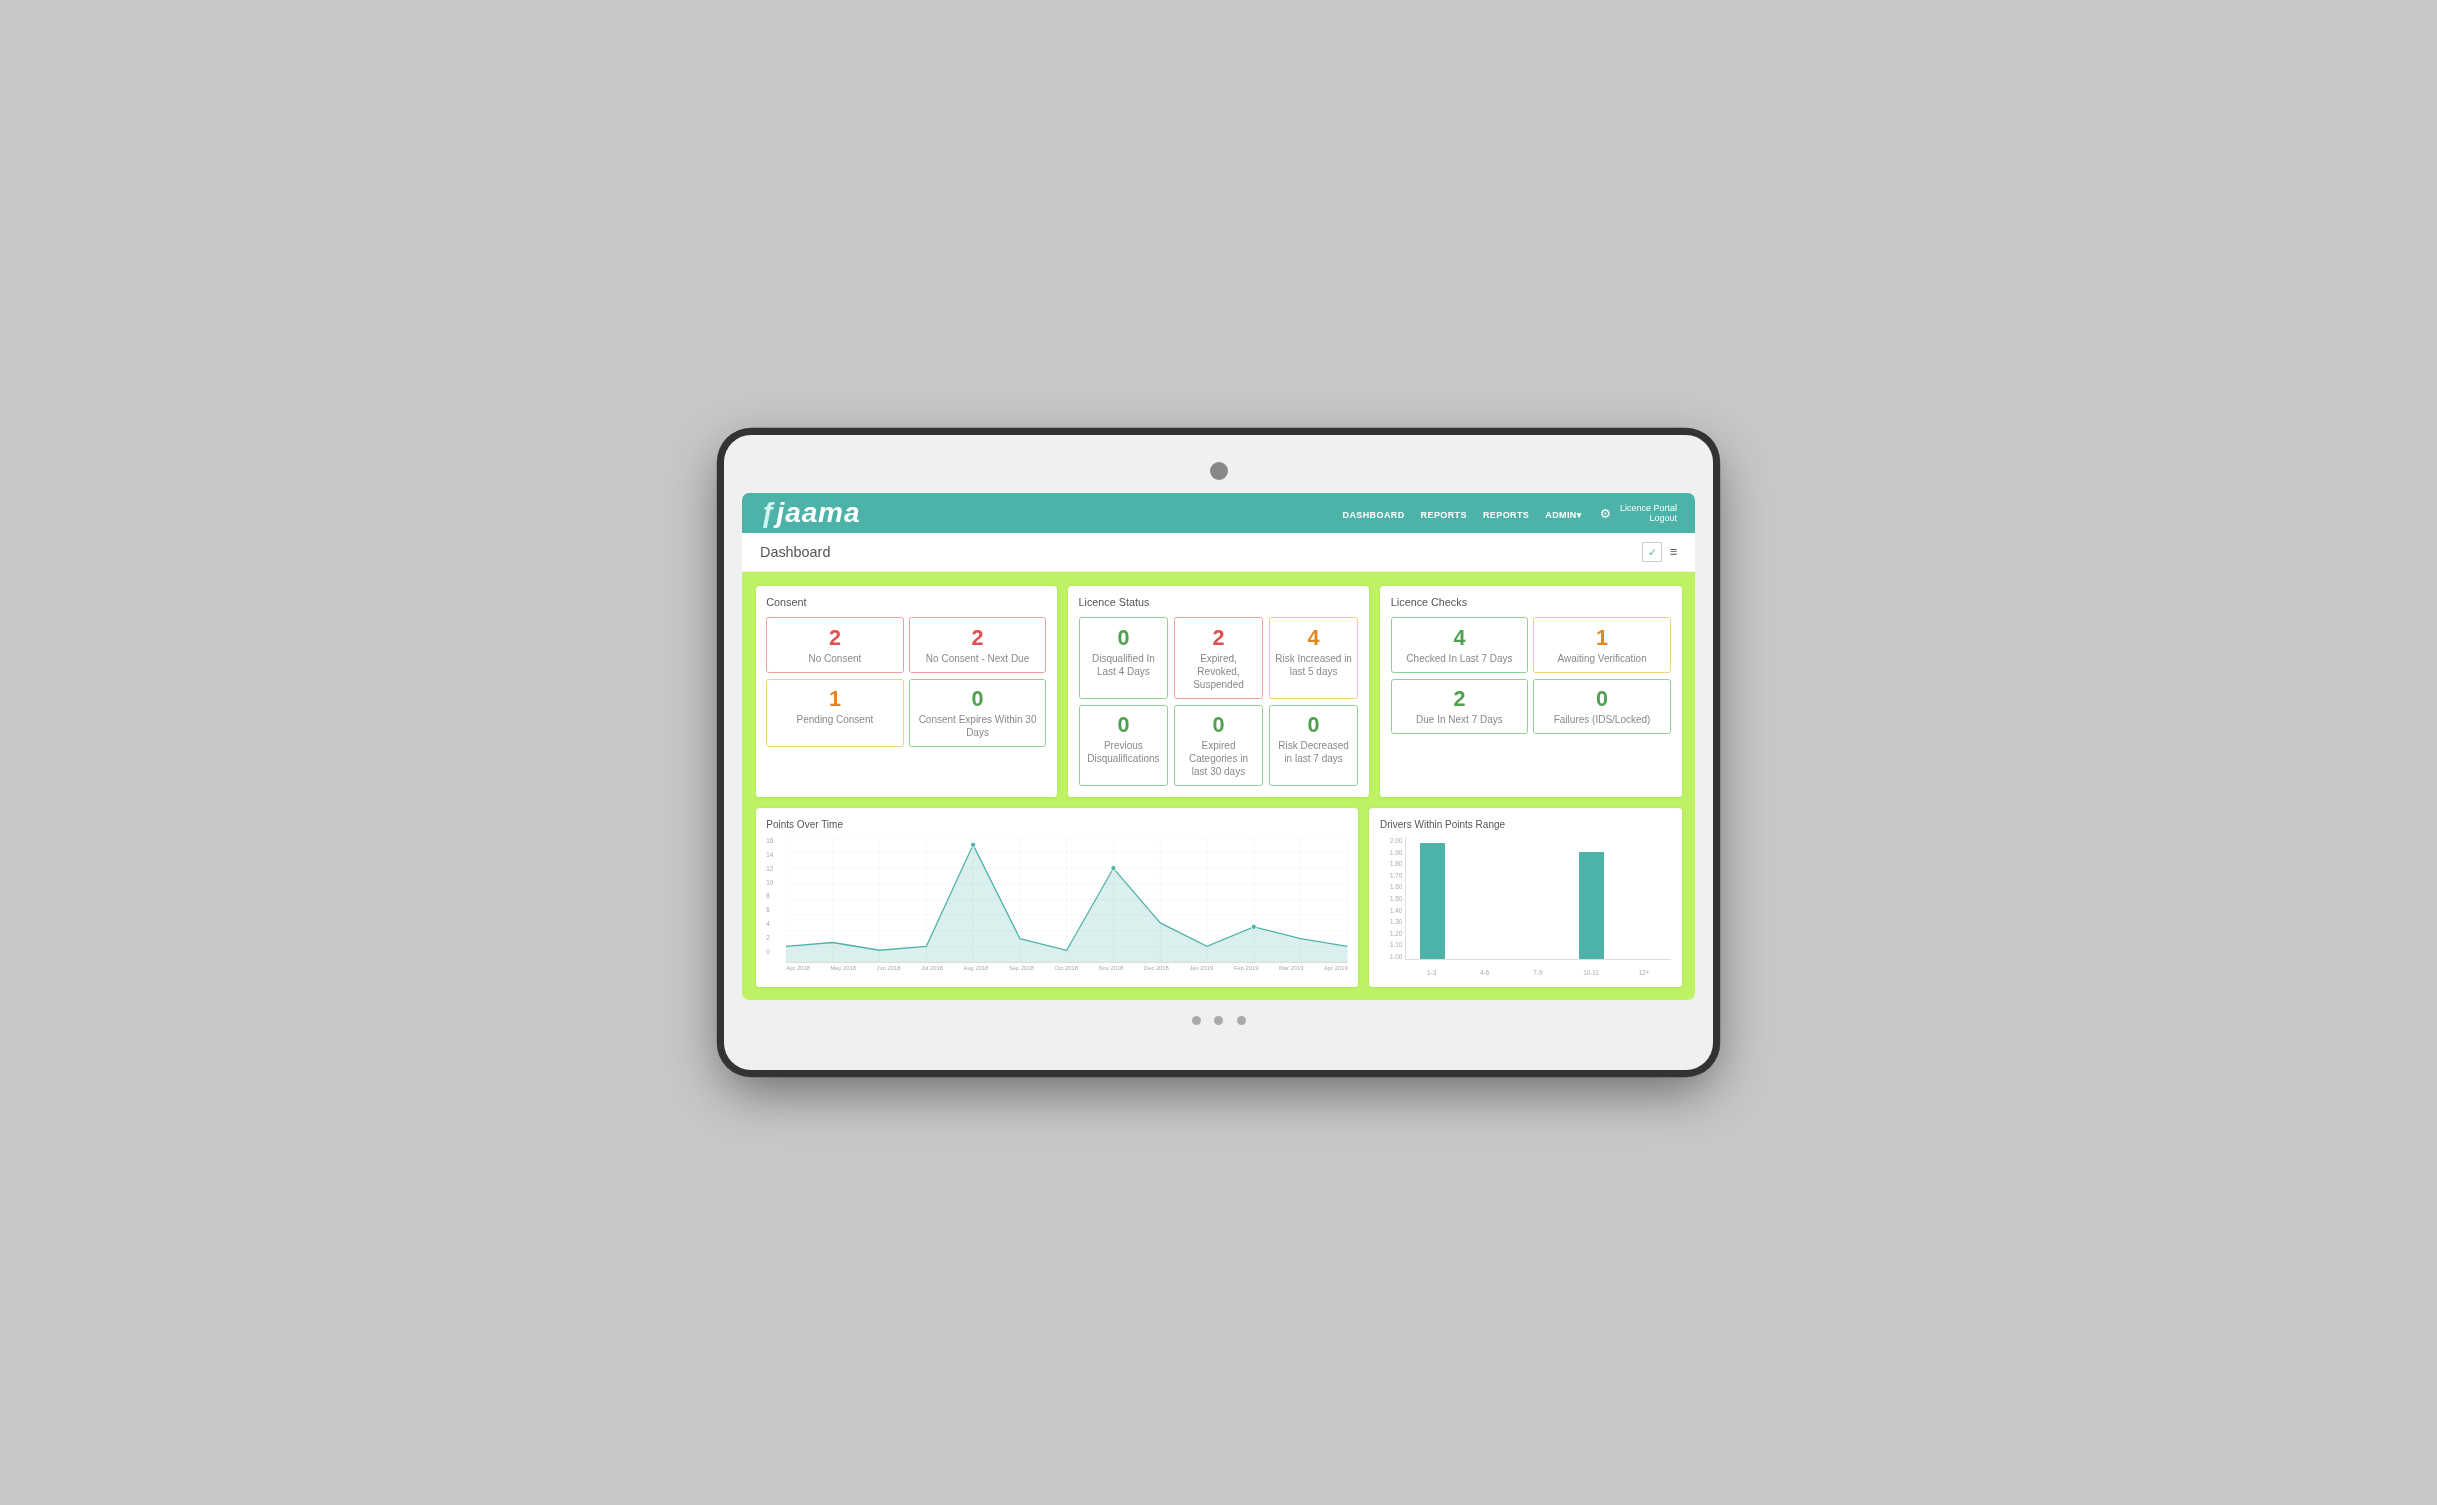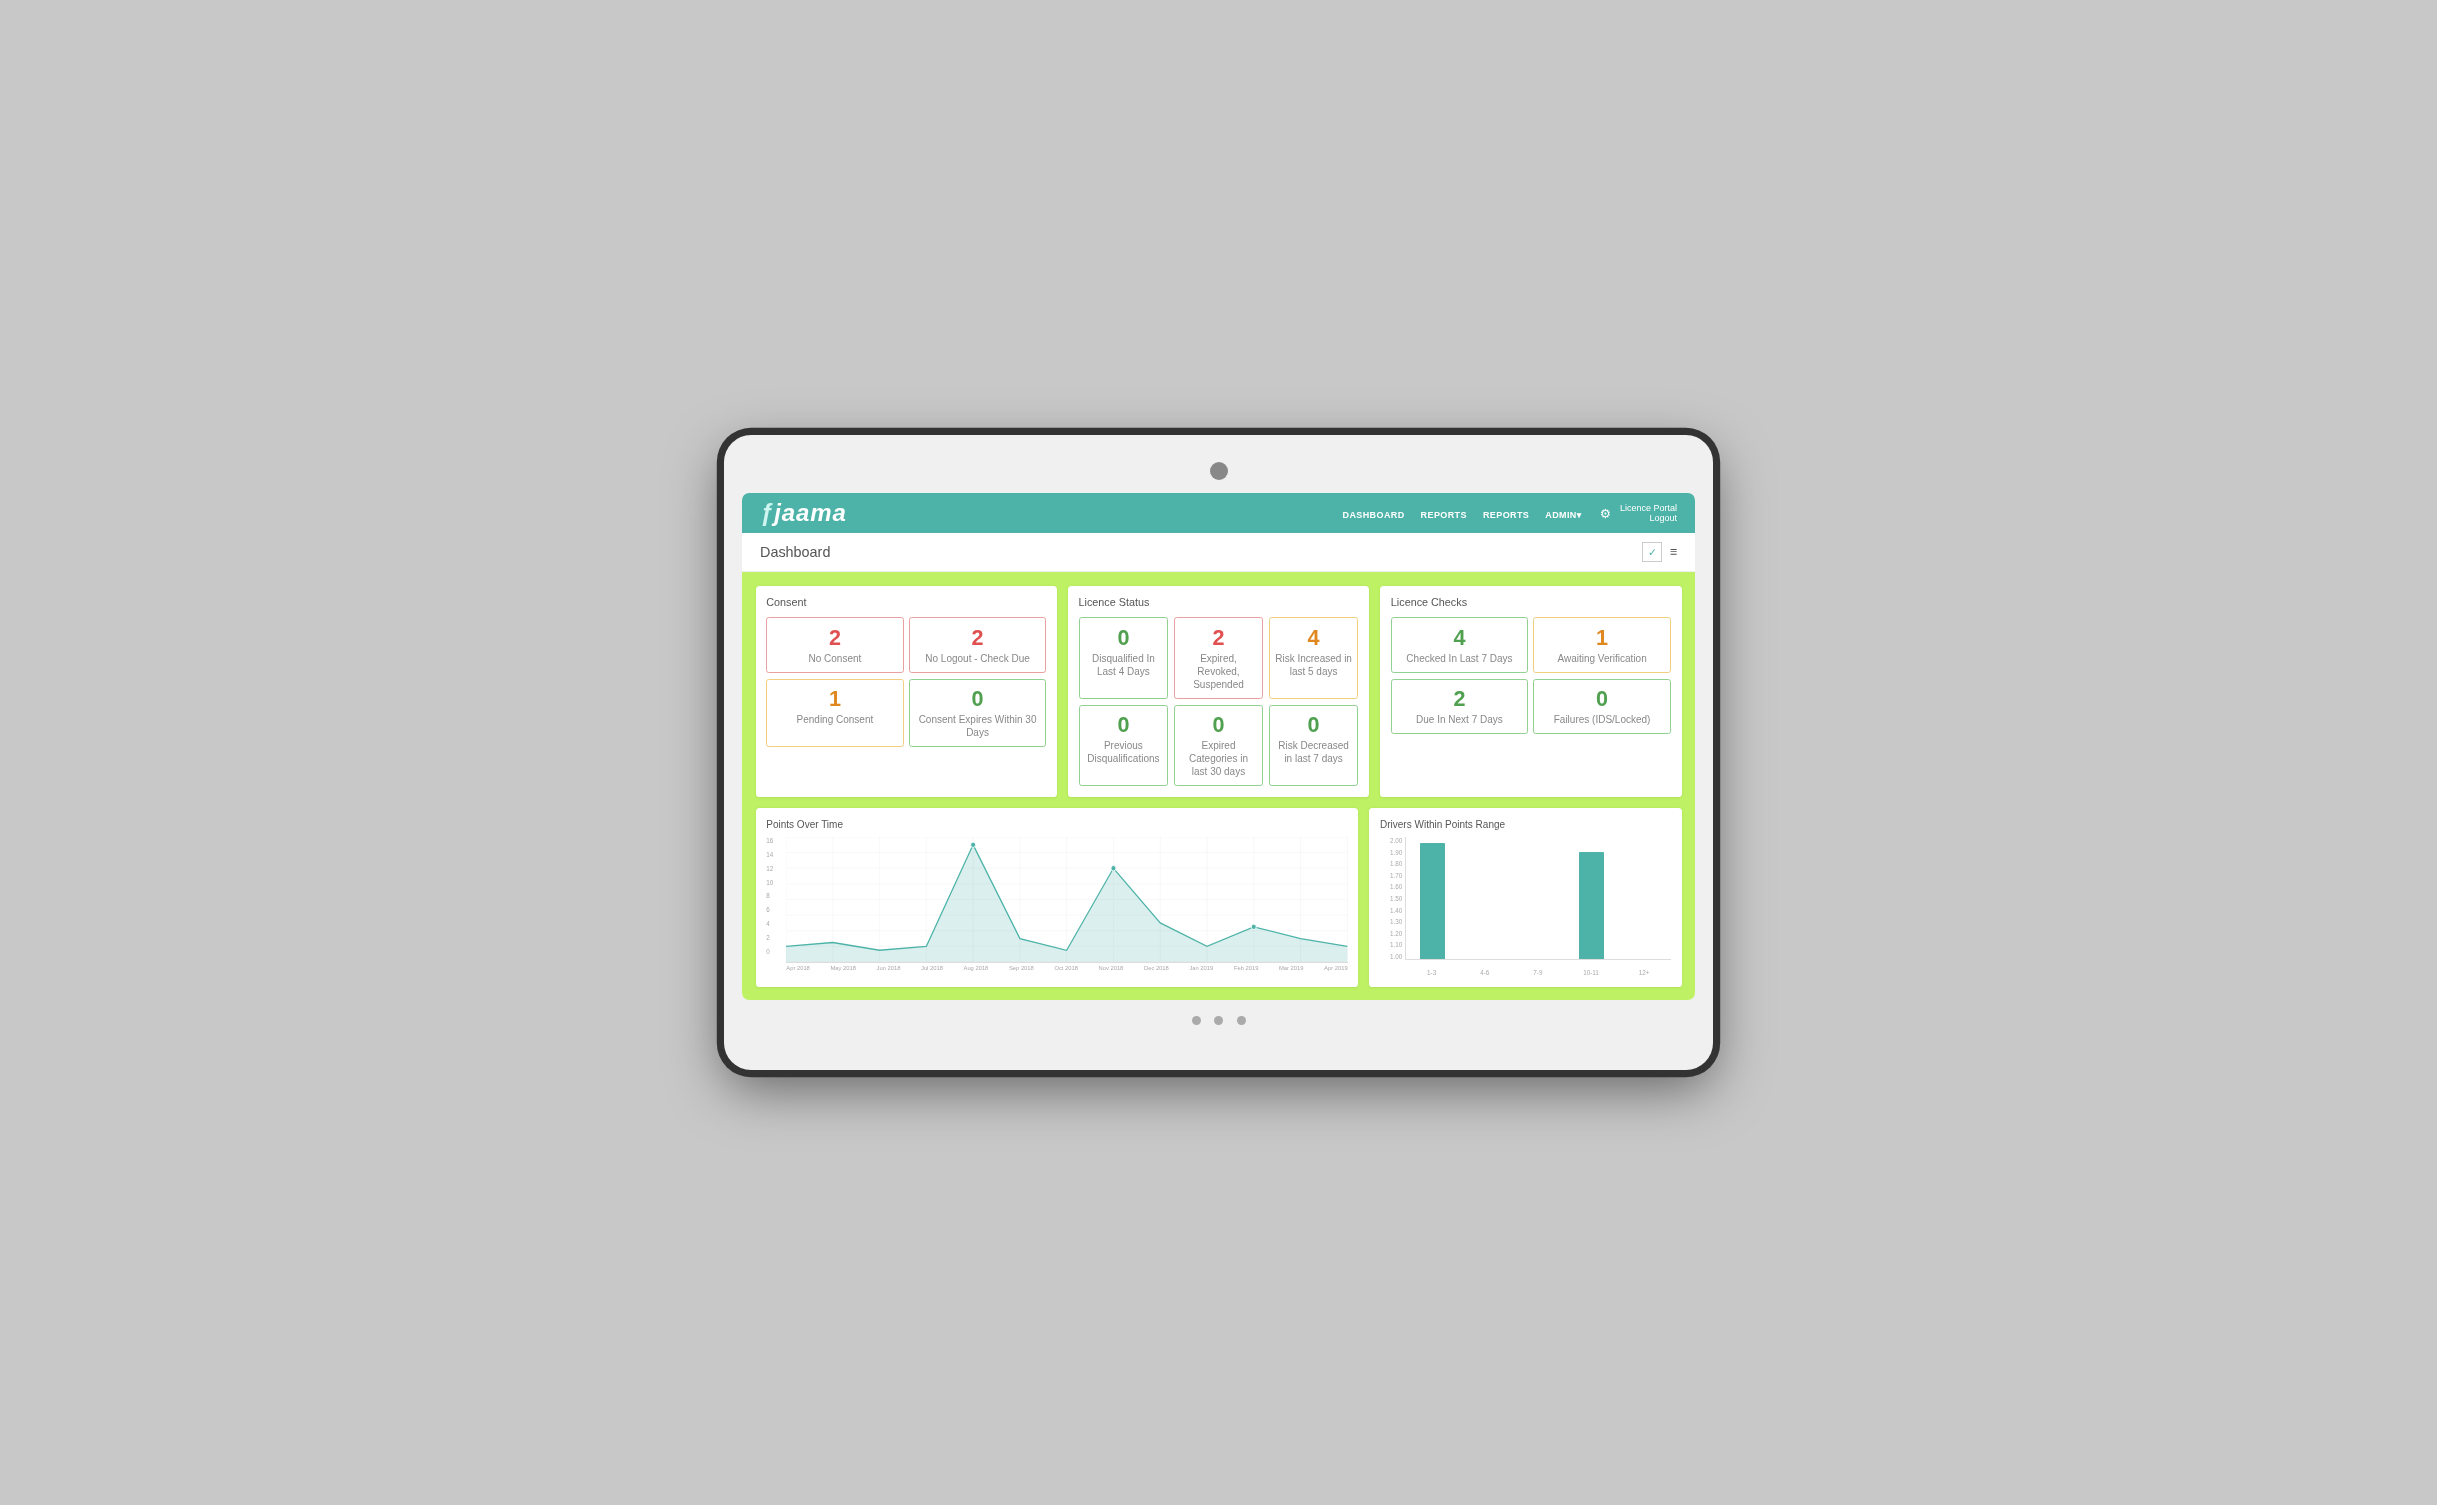--- a/index.html
+++ b/index.html
@@ -48,21 +48,21 @@
     
     .app-nav {
       background: #4db3a8;
       display: flex;
       align-items: center;
       padding: 0 18px;
       height: 40px;
     }
     .nav-logo {
       color: white;
-      font-size: 24px;
+      font-size: 28px;
       font-style: italic;
       font-weight: bold;
       margin-right: auto;
       letter-spacing: 0.9px;
     }
     .nav-logo span {
       color: #cef5ef;
     }
     .nav-links {
       display: flex;
@@ -244,21 +244,21 @@
 
         <div class="card-section">
           <div class="card-section-title">Consent</div>
           <div class="stat-grid" id="consent-grid">
               <div class="stat-box red-border">
                 <div class="stat-number red">2</div>
                 <div class="stat-label">No Consent</div>
               </div>
               <div class="stat-box red-border">
                 <div class="stat-number red">2</div>
-                <div class="stat-label">No Logout - Check Due</div>
+                <div class="stat-label">No Consent - Next Due</div>
               </div>
               <div class="stat-box yellow-border">
                 <div class="stat-number orange">1</div>
                 <div class="stat-label">Pending Consent</div>
               </div>
               <div class="stat-box green-border">
                 <div class="stat-number green">0</div>
                 <div class="stat-label">Consent Expires Within 30 Days</div>
               </div>
             </div>

